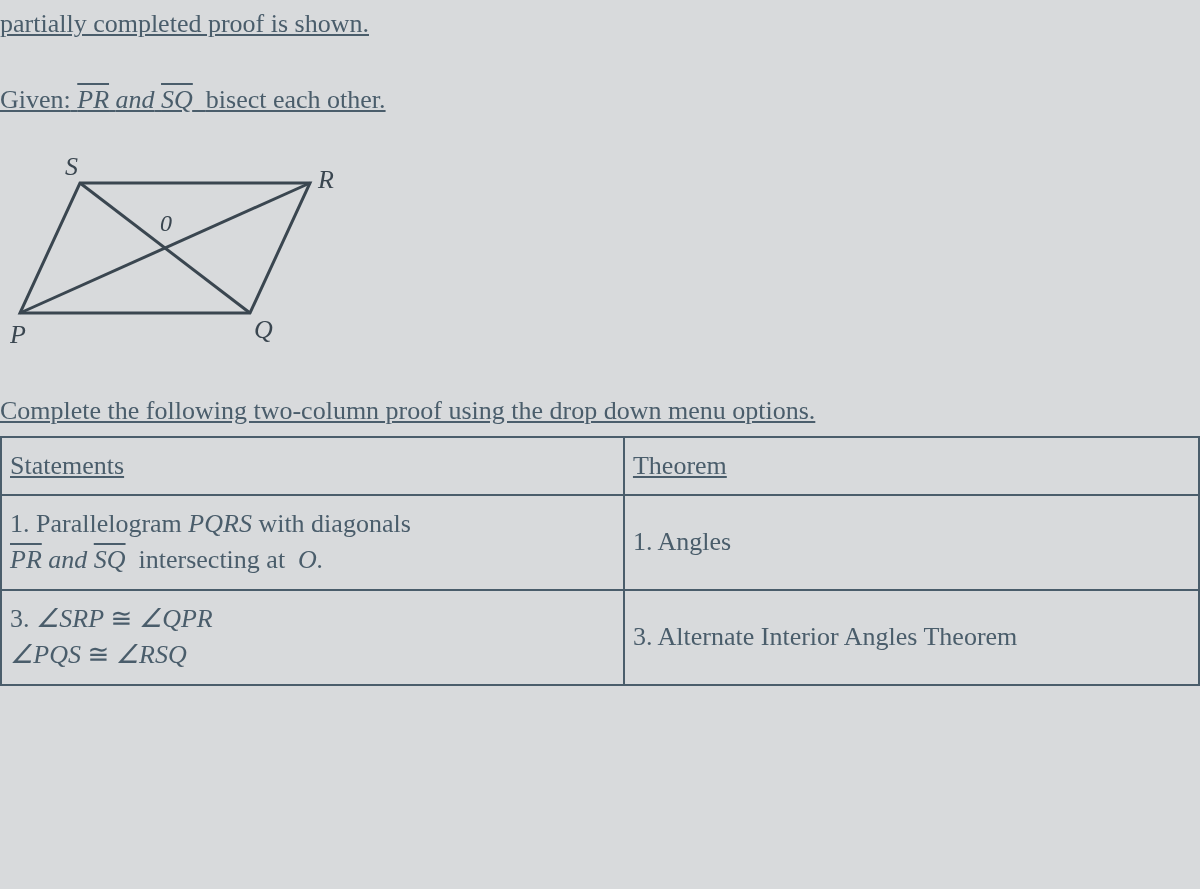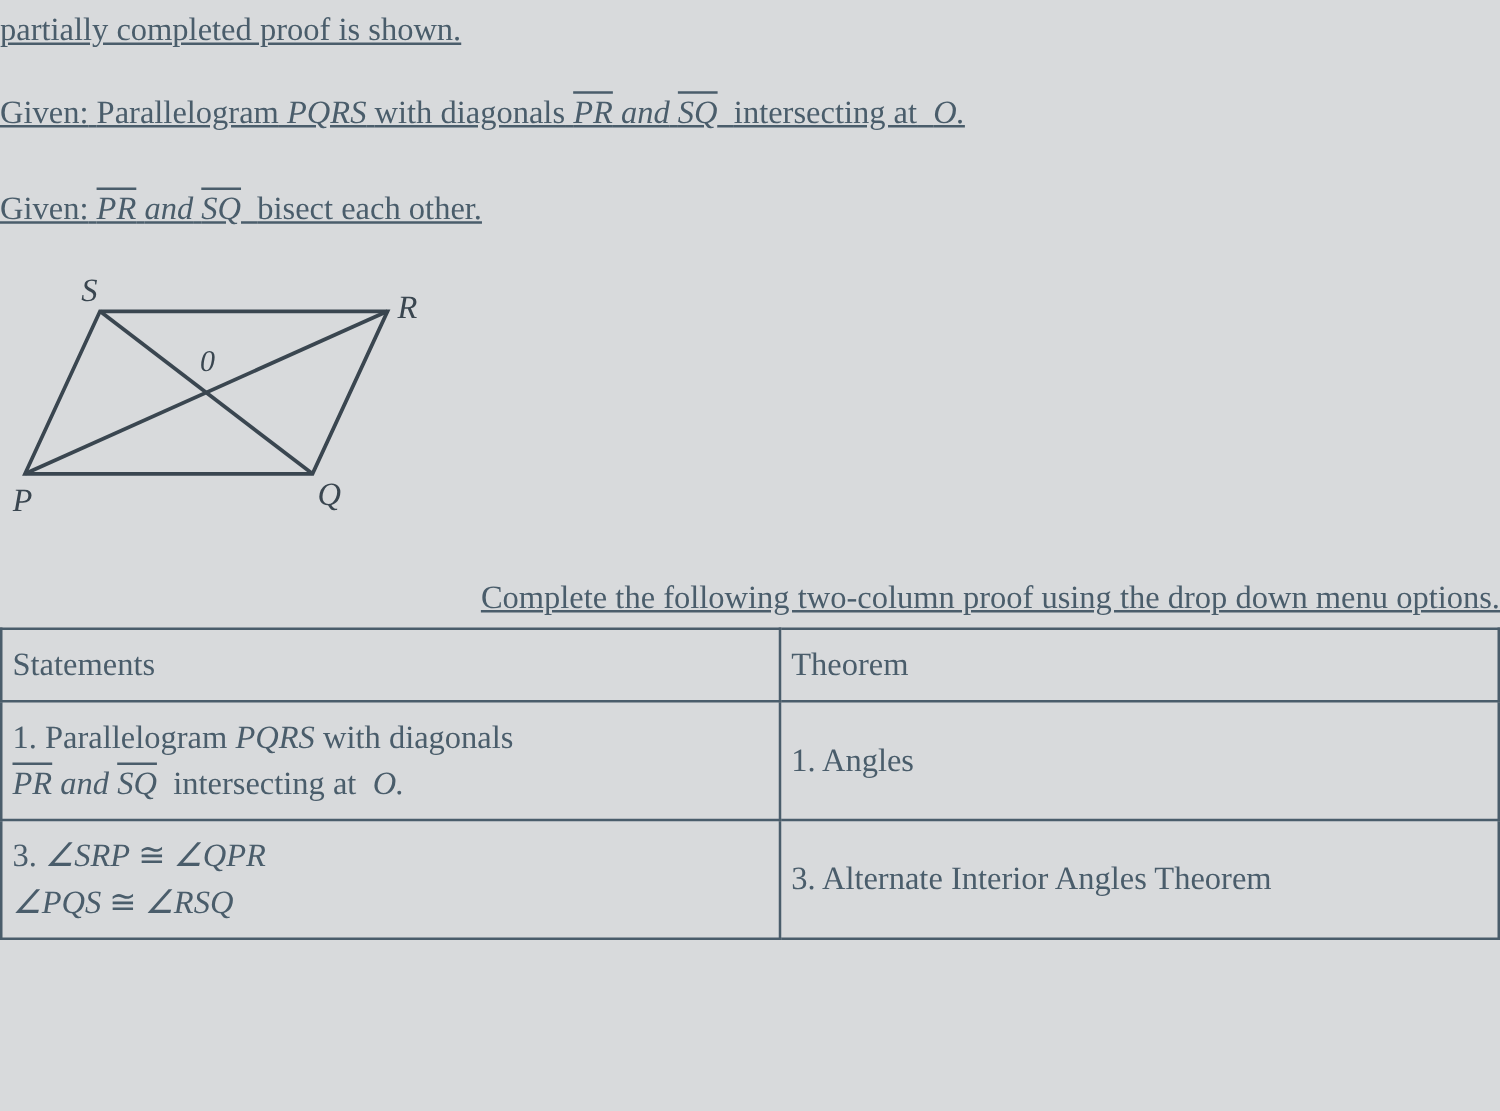--- a/index.html
+++ b/index.html
@@ -28,36 +28,37 @@
     font-style: italic;
     font-family: "Times New Roman", serif;
   }
   .overline {
     text-decoration: overline;
     text-decoration-thickness: 2px;
   }
   .diagram-wrap {
     padding: 10px 0 20px 10px;
   }
-  .complete-line { margin-top: 4px; color:#4a5d6b;text-align:right; }
+  .complete-line { margin-top: 4px; color:#4a5d6b; }
   table.proof {
     border-collapse: collapse;
     width: 100%;
     table-layout: fixed;
     font-size: 26px;
   }
   table.proof td, table.proof th {
     border: 2px solid #4a5d6b;
     padding: 10px 8px;
     text-align: left;
     vertical-align: middle;
     color:#4a5d6b;
     font-weight: normal;
   }
   table.proof th {
+    text-decoration: underline;
     font-weight: normal;
   }
   .dropbox {
     display: block;
     height: 28px;
     border: 2px solid #6b7a85;
     background: #e6e8ea;
     margin-top: 6px;
     width: 95%;
   }
@@ -65,31 +66,20 @@
   .statements-col { width: 52%; }
   .reasons-col { width: 48%; }
 </style>
 </head>
 <body>
 
 <div class="page">
 
   <div class="intro">partially completed proof is shown.</div>
 
-  <div class="given-line">
-    <span class="label-strong">Given:</span>
-    <span>Parallelogram</span>
-    <span class="italic">PQRS</span>
-    <span>with diagonals</span>
-    <span class="italic overline">PR</span>
-    <span class="italic">and</span>
-    <span class="italic overline">SQ</span>
-    &nbsp;<span>intersecting at</span>
-    &nbsp;<span class="italic">O.</span>
-  </div>
 
   <div class="prove-line">
     <span class="label-strong">Given:</span>
     <span class="italic overline">PR</span>
     <span class="italic">and</span>
     <span class="italic overline">SQ</span>
     &nbsp;<span>bisect each other.</span>
   </div>
 
   <div class="diagram-wrap">

